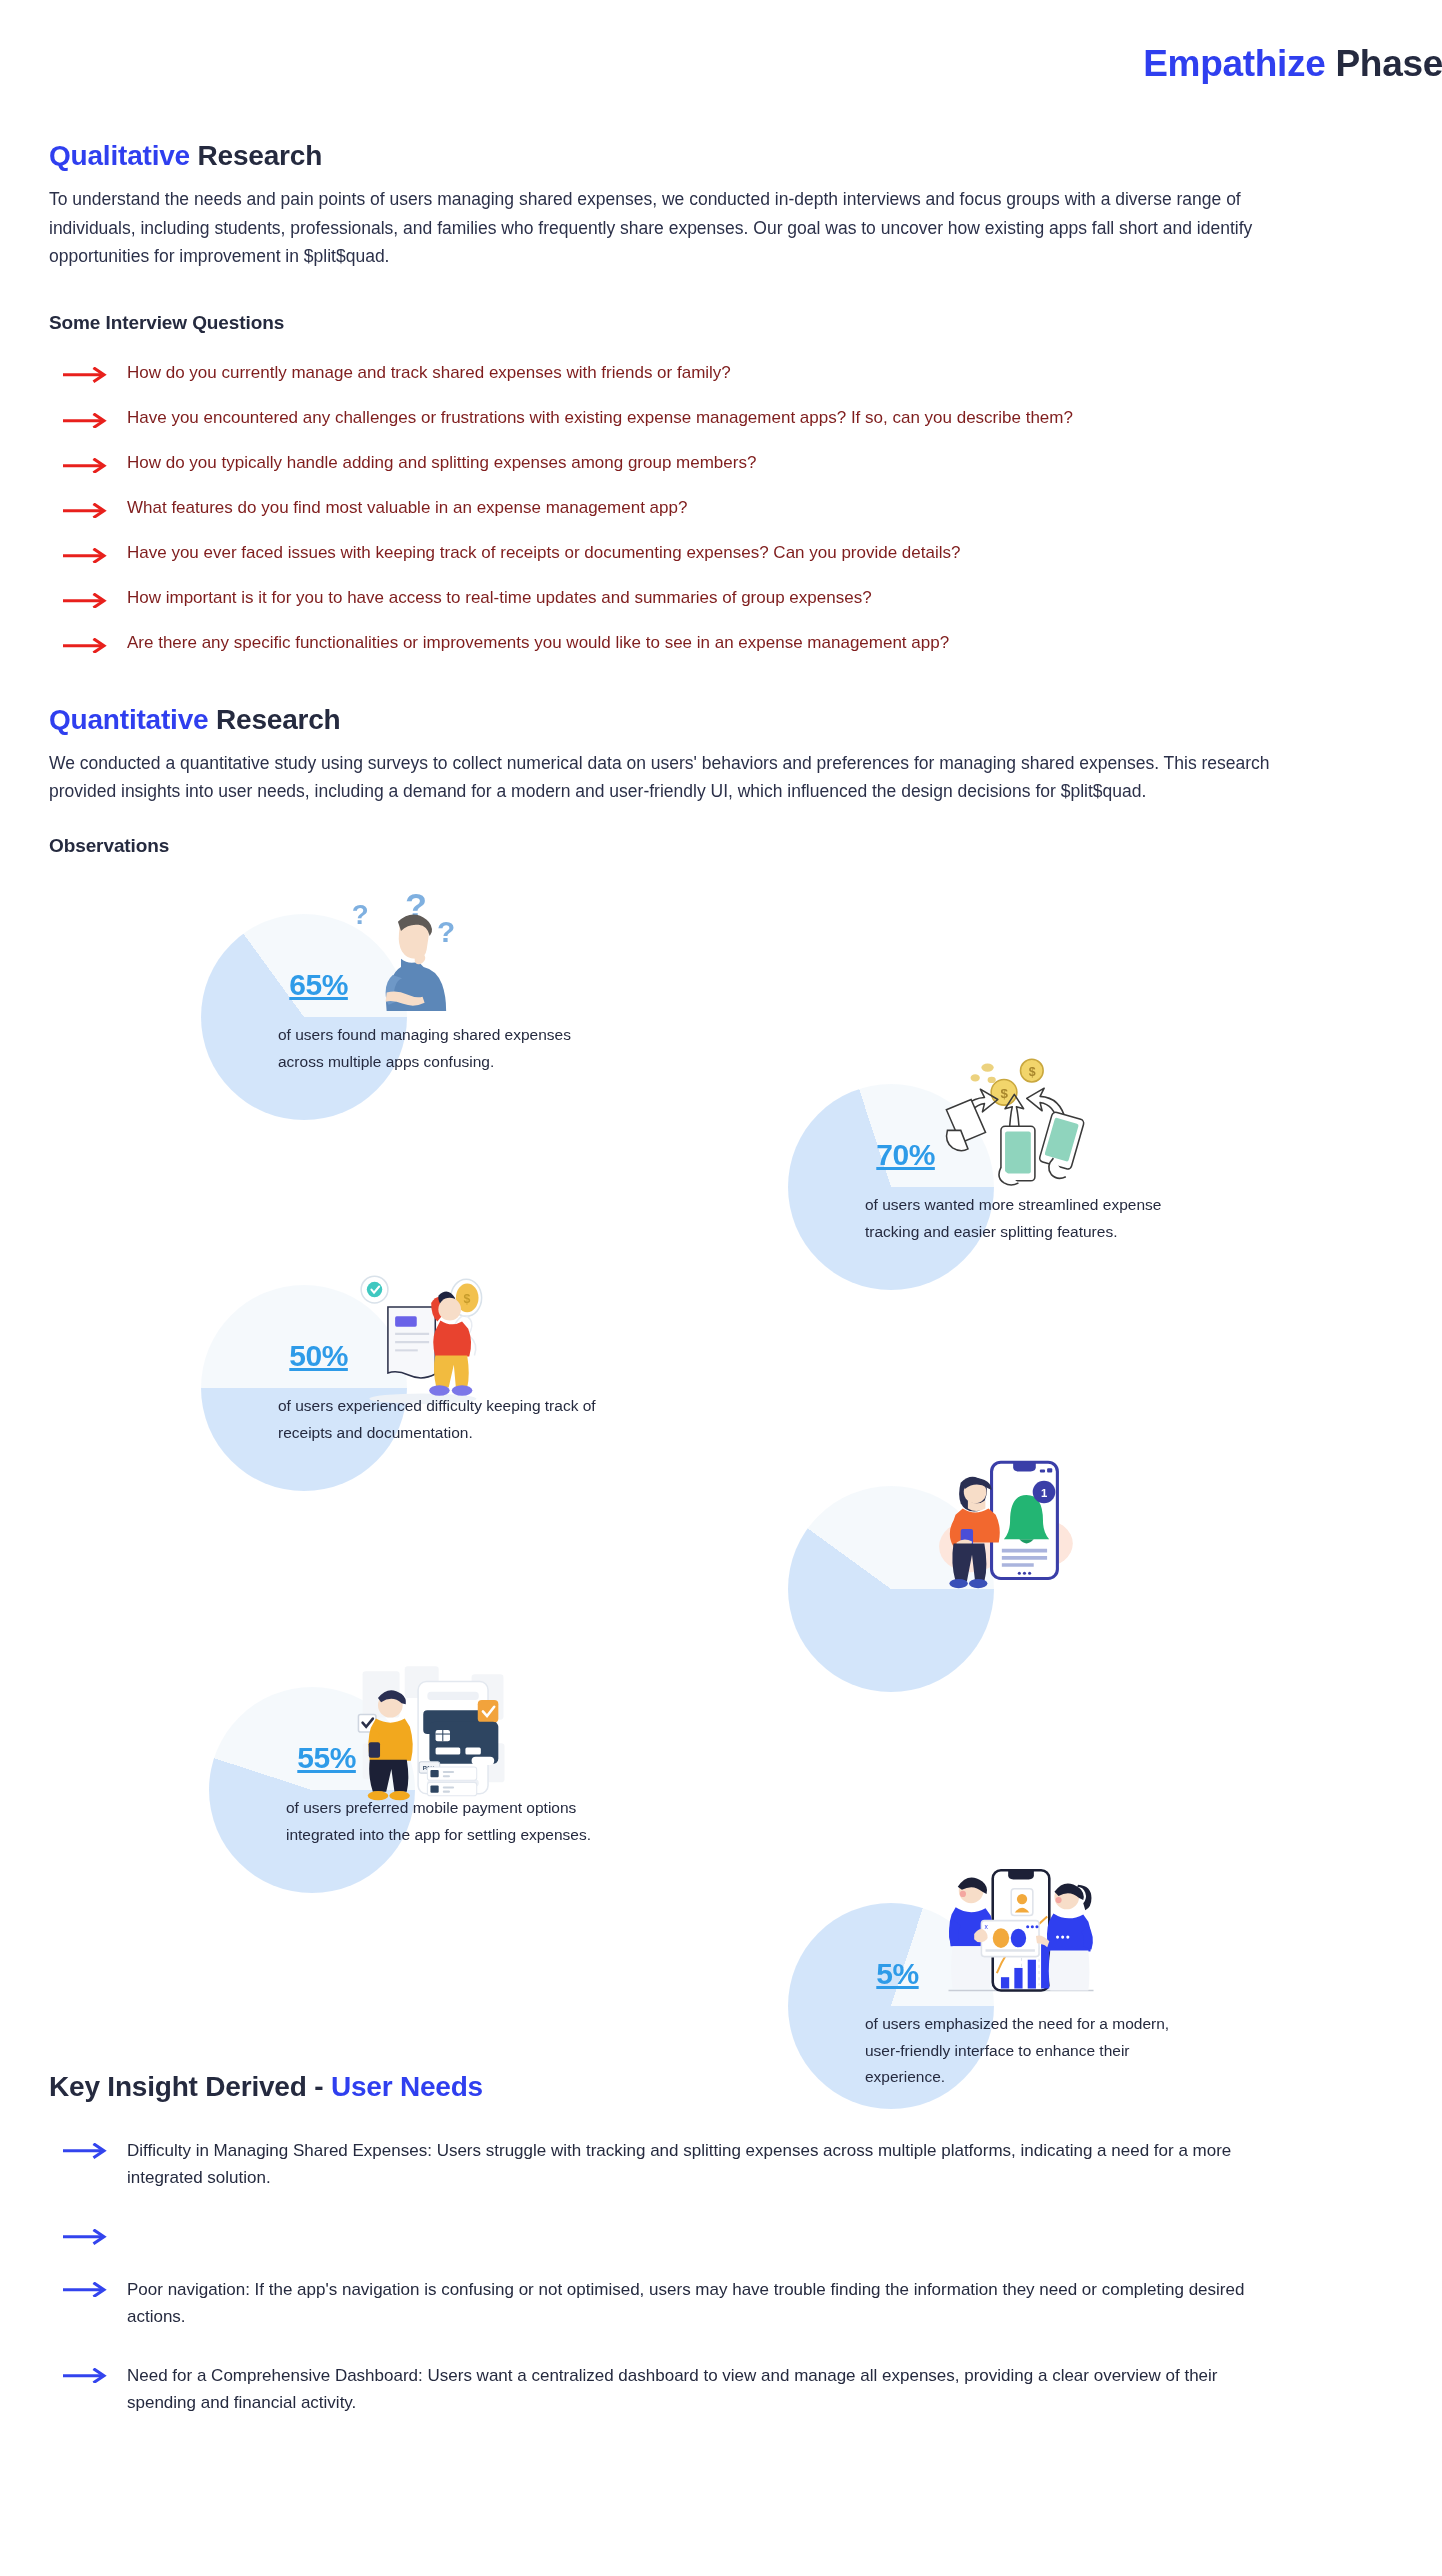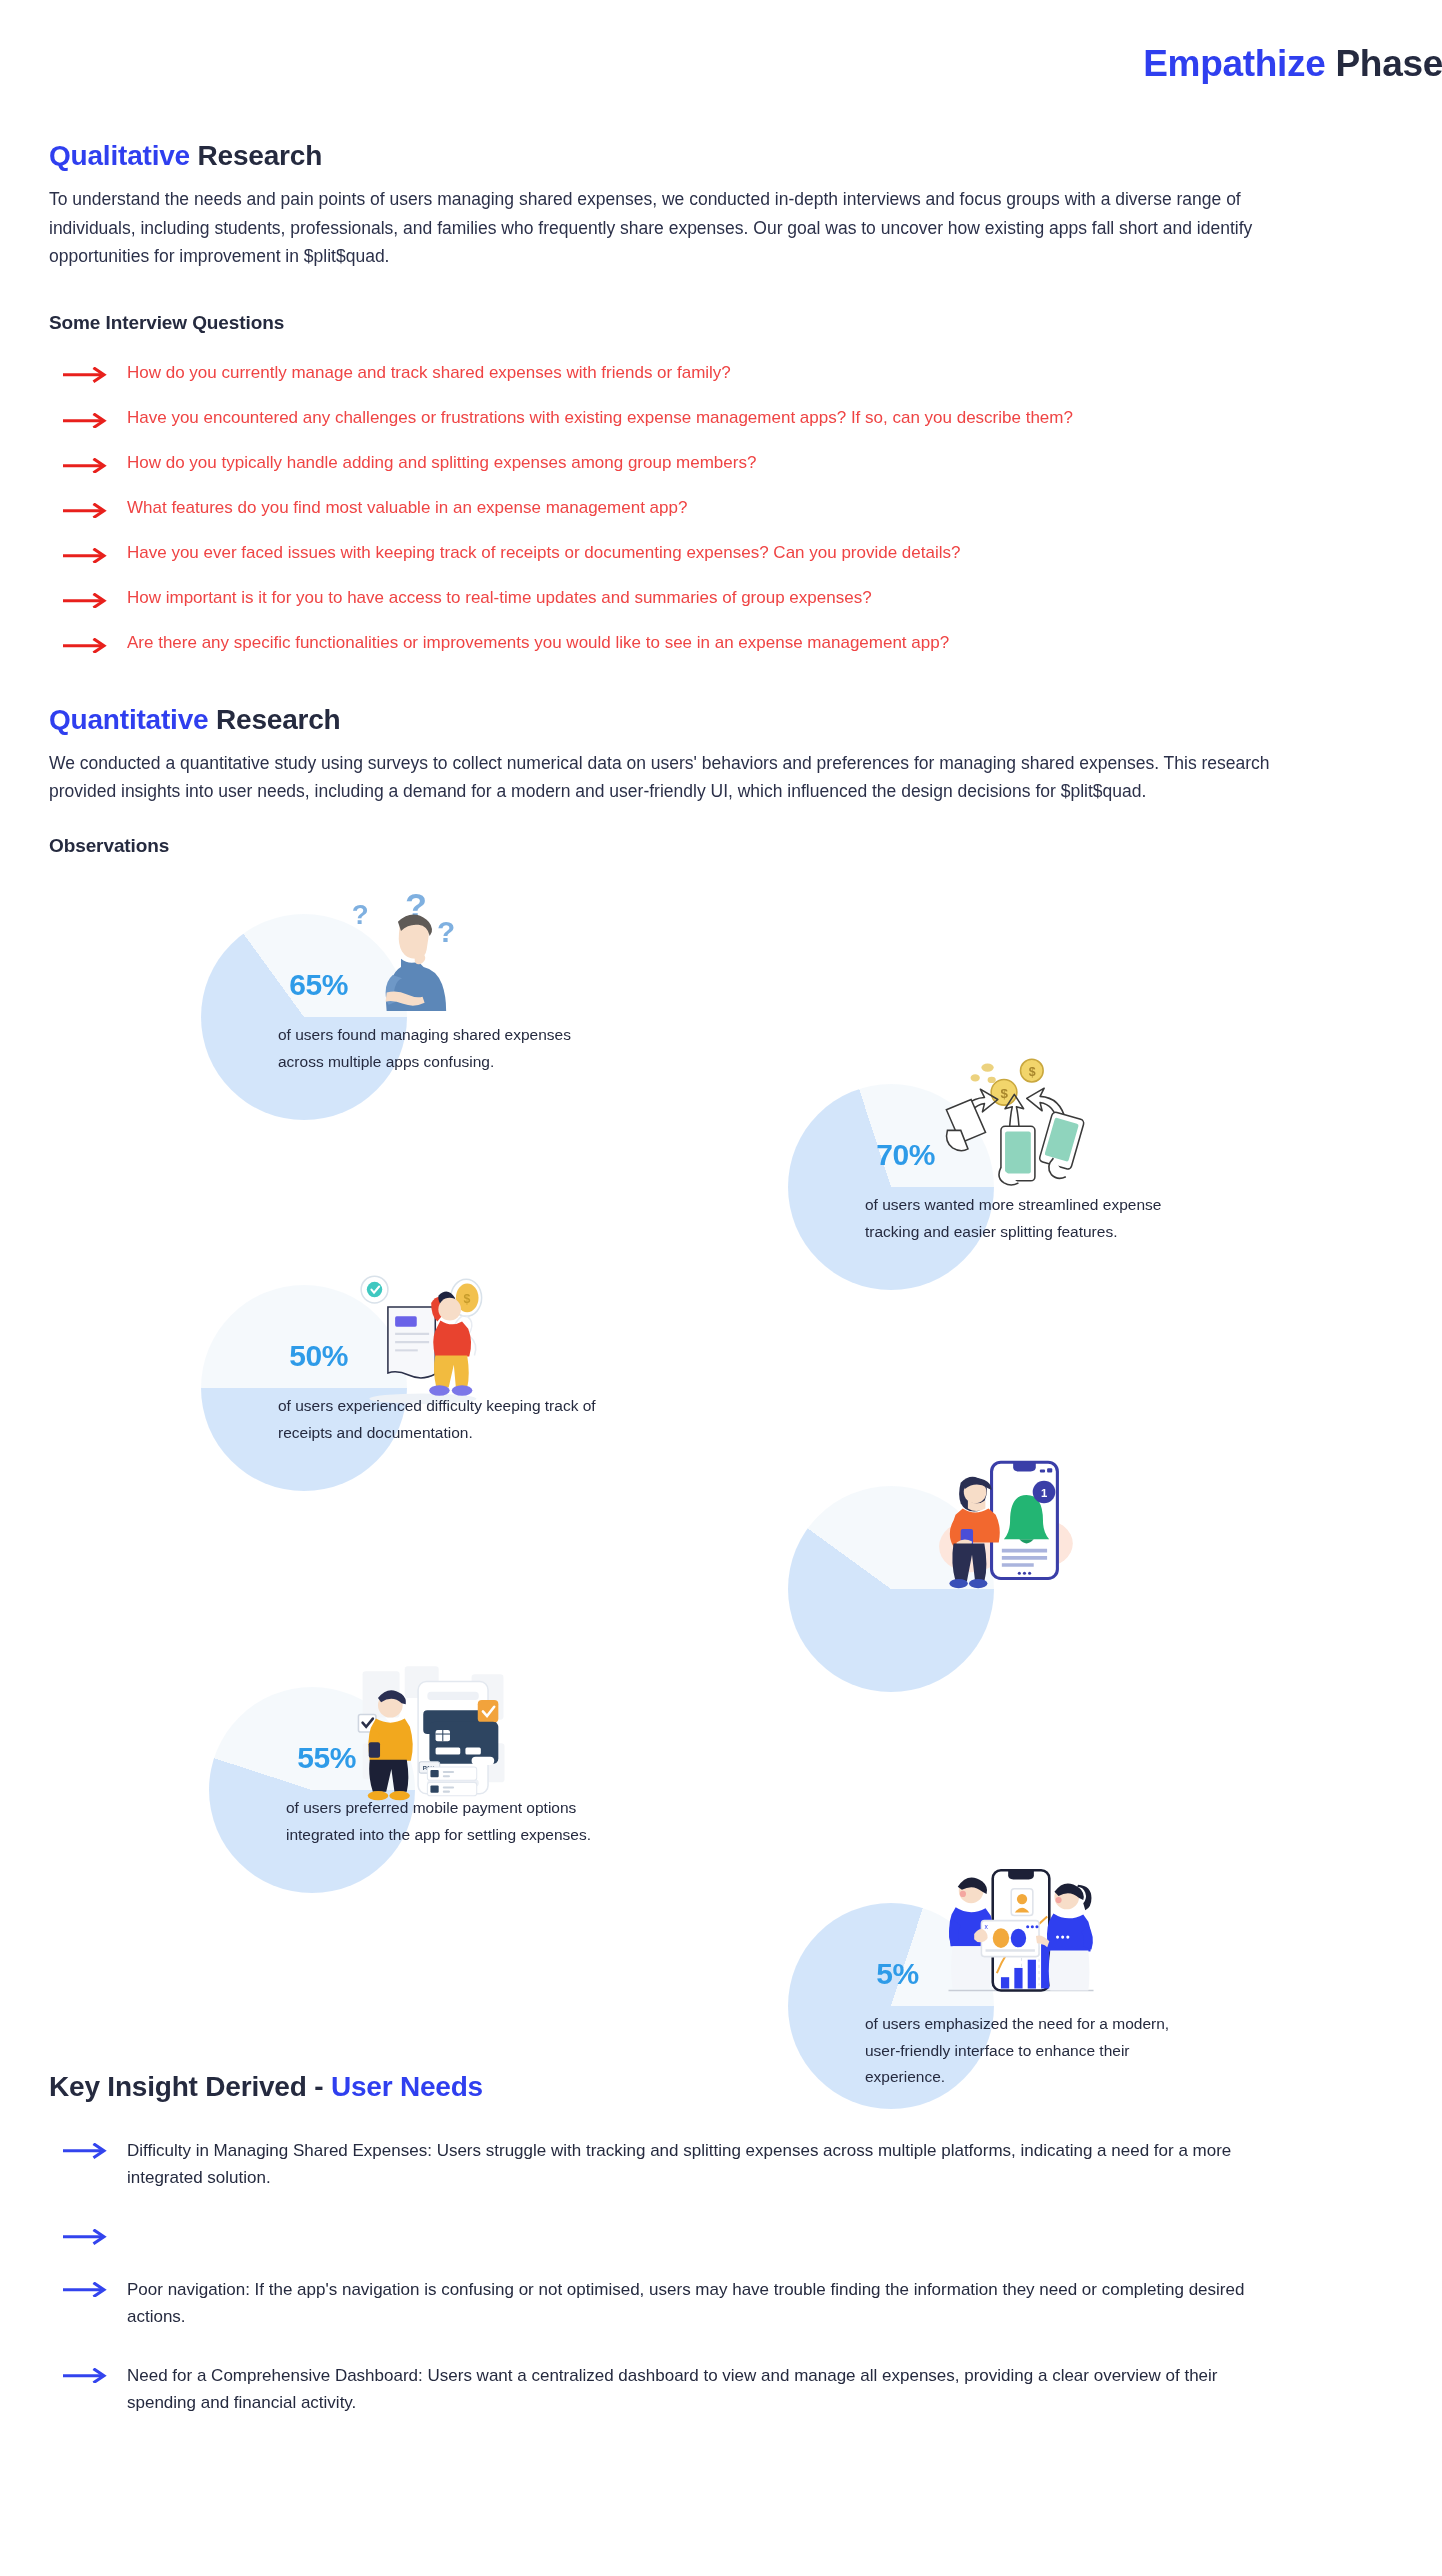--- a/index.html
+++ b/index.html
@@ -77,21 +77,21 @@
     align-items:center;
   }
   .arrow-glyph svg { display:block; }
 
   .arrow-text {
     font-size:17px;
     line-height:1.62;
     max-width:1164px;
   }
 
-  .q-list .arrow-text { color:#ef4444; font-weight:400; }
+  .q-list .arrow-text { color:#7f1d1d; font-weight:400; }
   .q-list .arrow-glyph { width:78px; padding-left:14.4px; }
 
   .insight-list .arrow-text { color:#252a3f; font-weight:400; }
   .insight-list .arrow-item { margin-bottom:31px; }
   .insight-list .arrow-glyph { width:78px; padding-left:14.4px; padding-top:6.2px; }
 
   
   .observations-area {
     position:relative;
     width:1443px;
@@ -120,20 +120,21 @@
     width:361px;
   }
 
   .obs-pct {
     font-size:30px;
     font-weight:700;
     color:#2e9be8;
     line-height:1;
     letter-spacing:-0.5px;
     margin-left:11.3px;
+    text-decoration:underline;
   }
 
   .obs-desc {
     margin-top:21.6px;
     font-size:15.5px;
     line-height:1.72;
     color:#252a3f;
     width:325px;
   }
 

